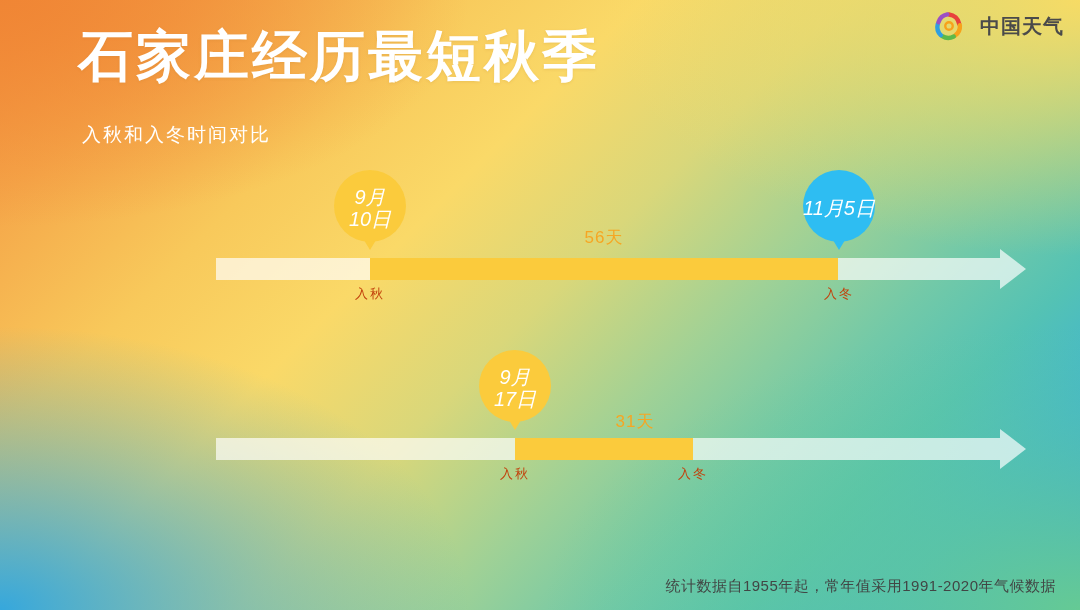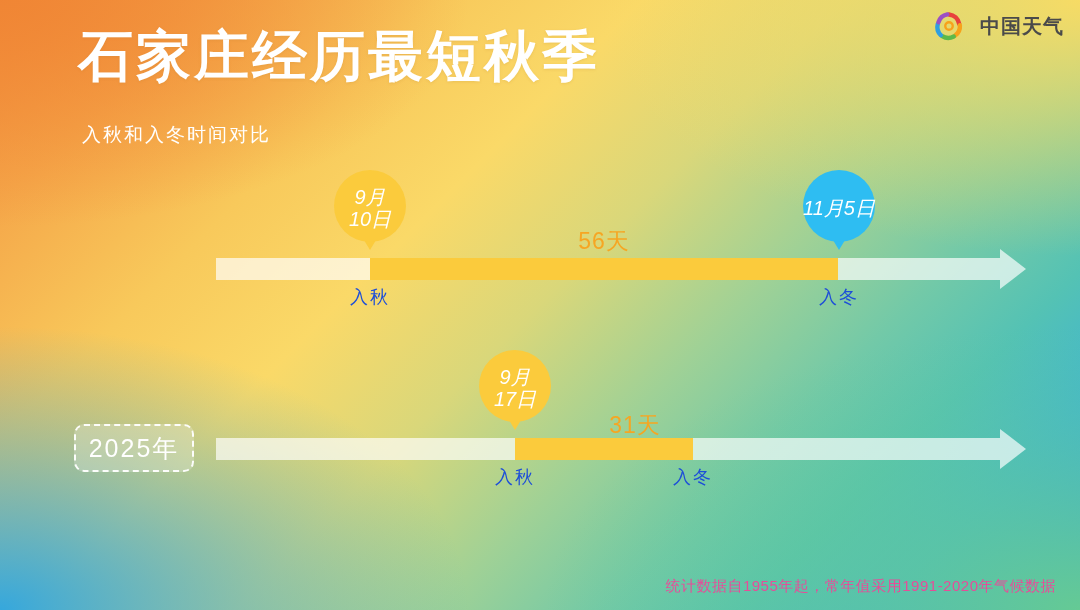--- a/index.html
+++ b/index.html
@@ -96,32 +96,32 @@
     display:flex; flex-direction:column; align-items:center; justify-content:center;
     color:#ffffff; font-size:20px; line-height:1.12; letter-spacing:0px; z-index:3;font-style:italic;
   }
   .pin-yellow { color:#fbcb3c; }
   .pin-yellow .bulb { background:#fbcb3c; }
   .pin-blue { color:#2ebdf2; }
   .pin-blue .bulb { background:#2ebdf2; }
 
   
   .cap {
-    position:absolute; color:#1d4ed8; font-size:18px; letter-spacing:2px;
+    position:absolute; color:#c2410c; font-size:13px; letter-spacing:2px;
     transform:translateX(-50%); white-space:nowrap;
   }
   
   .dur {
-    position:absolute; color:#f6a623; font-size:23px; letter-spacing:1px;
+    position:absolute; color:#f6a623; font-size:17px; letter-spacing:1px;
     transform:translateX(-50%); white-space:nowrap; font-weight:normal;
   }
   
   .footer {
     position:absolute; right:24px; bottom:14px;
-    color:#ec4899; font-size:15px; letter-spacing:0.5px; opacity:0.95;margin-top:8px;
+    color:#404040; font-size:15px; letter-spacing:0.5px; opacity:0.95;margin-top:8px;
   }
 </style>
 </head>
 <body>
 
 <div class="bg-overlay2"></div>
 
 <div class="layer">
 
   <div class="logo-wrap">
@@ -171,21 +171,20 @@
           <span>5日</span>
         </span>
     </div>
   </div>
 
   <div class="dur" style="left:604px; top:226px;">56天</div>
 
   <div class="cap" style="left:370px; top:285px;">入秋</div>
   <div class="cap" style="left:839px; top:285px;">入冬</div>
 
-  <div class="chip" id="chip-2025">2025年</div>
 
   <div class="track" style="left:216px; top:438px; width:810px;">
     <div class="seg seg-grey" style="left:0px;   width:299px;"></div>
     <div class="seg seg-yellow" style="left:299px; width:178px;"></div>
     <div class="seg seg-grey" style="left:477px; width:307px;"></div>
     <div class="arrow-head" style="left:784px;"></div>
   </div>
 
   <div class="pin pin-yellow" style="left:479px; top:350px;">
     <div class="tip"></div>

